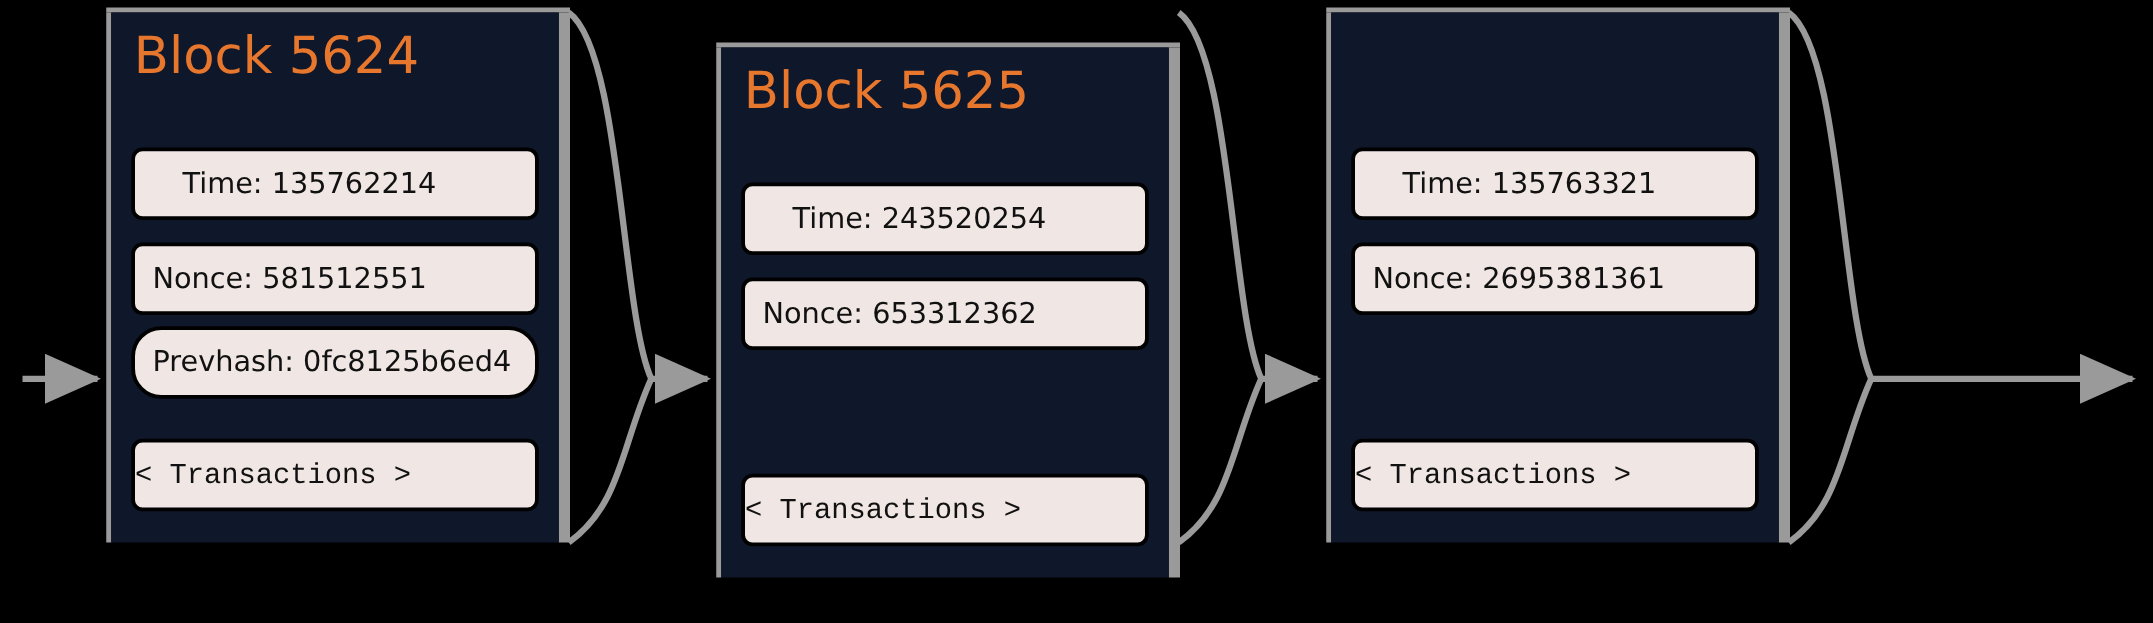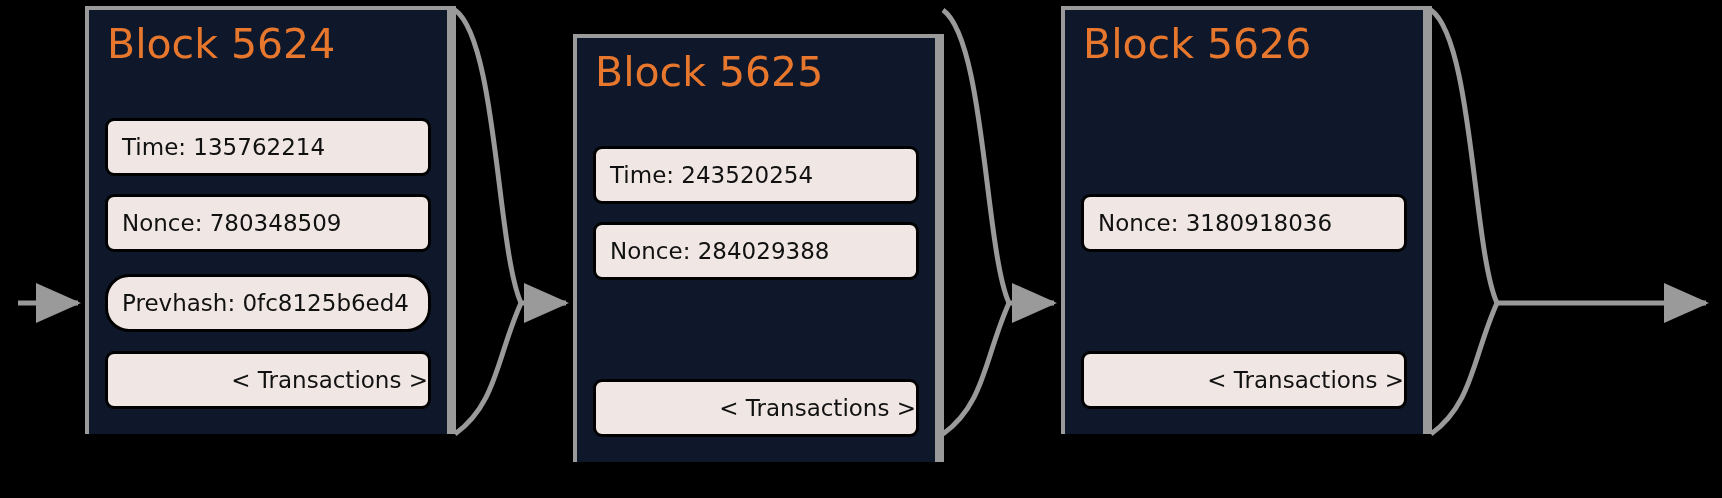--- a/index.html
+++ b/index.html
@@ -105,25 +105,25 @@
     overflow: hidden;
   }
   .field-text {
     font-size: 23px;
     color: #111111;
     white-space: nowrap;
     line-height: 1;
   }
   .field.align-left  { justify-content: flex-start; }
   .field.align-left .field-text { padding-left: 14px; }
-  .field.align-center { justify-content: flex-end; }
-
-  .field.row-time     { top: 108px; }
+  .field.align-center { justify-content: flex-start; font-family: Liberation Mono, monospace; }
+
+  .field.row-time     { top: 108px; padding-left: 24px; }
   .field.row-nonce    { top: 184px; }
-  .field.row-prevhash { top: 264px; border-radius: 24px; }
+  .field.row-prevhash { top: 251px; border-radius: 24px; }
   .field.row-tx       { top: 341px; }
 
   
   #block-0 { left: 89px; }
   #block-1 { left: 577px; margin-top: 28px; }
   #block-2 { left: 1065px; }
 </style>
 </head>
 <body>
 
@@ -164,21 +164,21 @@
     <div class="block-shadow-left"></div>
     <div class="block-shadow-right"></div>
     <div class="block-body">
       <div class="block-title">Block 5624</div>
 
       <div class="field row-time align-left">
         <span class="field-text">Time: 135762214</span>
       </div>
 
       <div class="field row-nonce align-left">
-        <span class="field-text">Nonce: 780348509</span>
+        <span class="field-text">Nonce: 581512551</span>
       </div>
 
       <div class="field row-prevhash align-left">
         <span class="field-text">Prevhash: 0fc8125b6ed4</span>
       </div>
 
       <div class="field row-tx align-center">
         <span class="field-text">&lt; Transactions &gt;</span>
       </div>
     </div>
@@ -189,40 +189,42 @@
     <div class="block-shadow-left"></div>
     <div class="block-shadow-right"></div>
     <div class="block-body">
       <div class="block-title">Block 5625</div>
 
       <div class="field row-time align-left">
         <span class="field-text">Time: 243520254</span>
       </div>
 
       <div class="field row-nonce align-left">
-        <span class="field-text">Nonce: 284029388</span>
+        <span class="field-text">Nonce: 653312362</span>
       </div>
 
 
       <div class="field row-tx align-center">
         <span class="field-text">&lt; Transactions &gt;</span>
       </div>
     </div>
   </div>
 
   <div class="block" id="block-2">
     <div class="block-shadow-top"></div>
     <div class="block-shadow-left"></div>
     <div class="block-shadow-right"></div>
     <div class="block-body">
-      <div class="block-title">Block 5626</div>
-
+
+      <div class="field row-time align-left">
+        <span class="field-text">Time: 135763321</span>
+      </div>
 
       <div class="field row-nonce align-left">
-        <span class="field-text">Nonce: 3180918036</span>
+        <span class="field-text">Nonce: 2695381361</span>
       </div>
 
 
       <div class="field row-tx align-center">
         <span class="field-text">&lt; Transactions &gt;</span>
       </div>
     </div>
   </div>
 
 </div>

